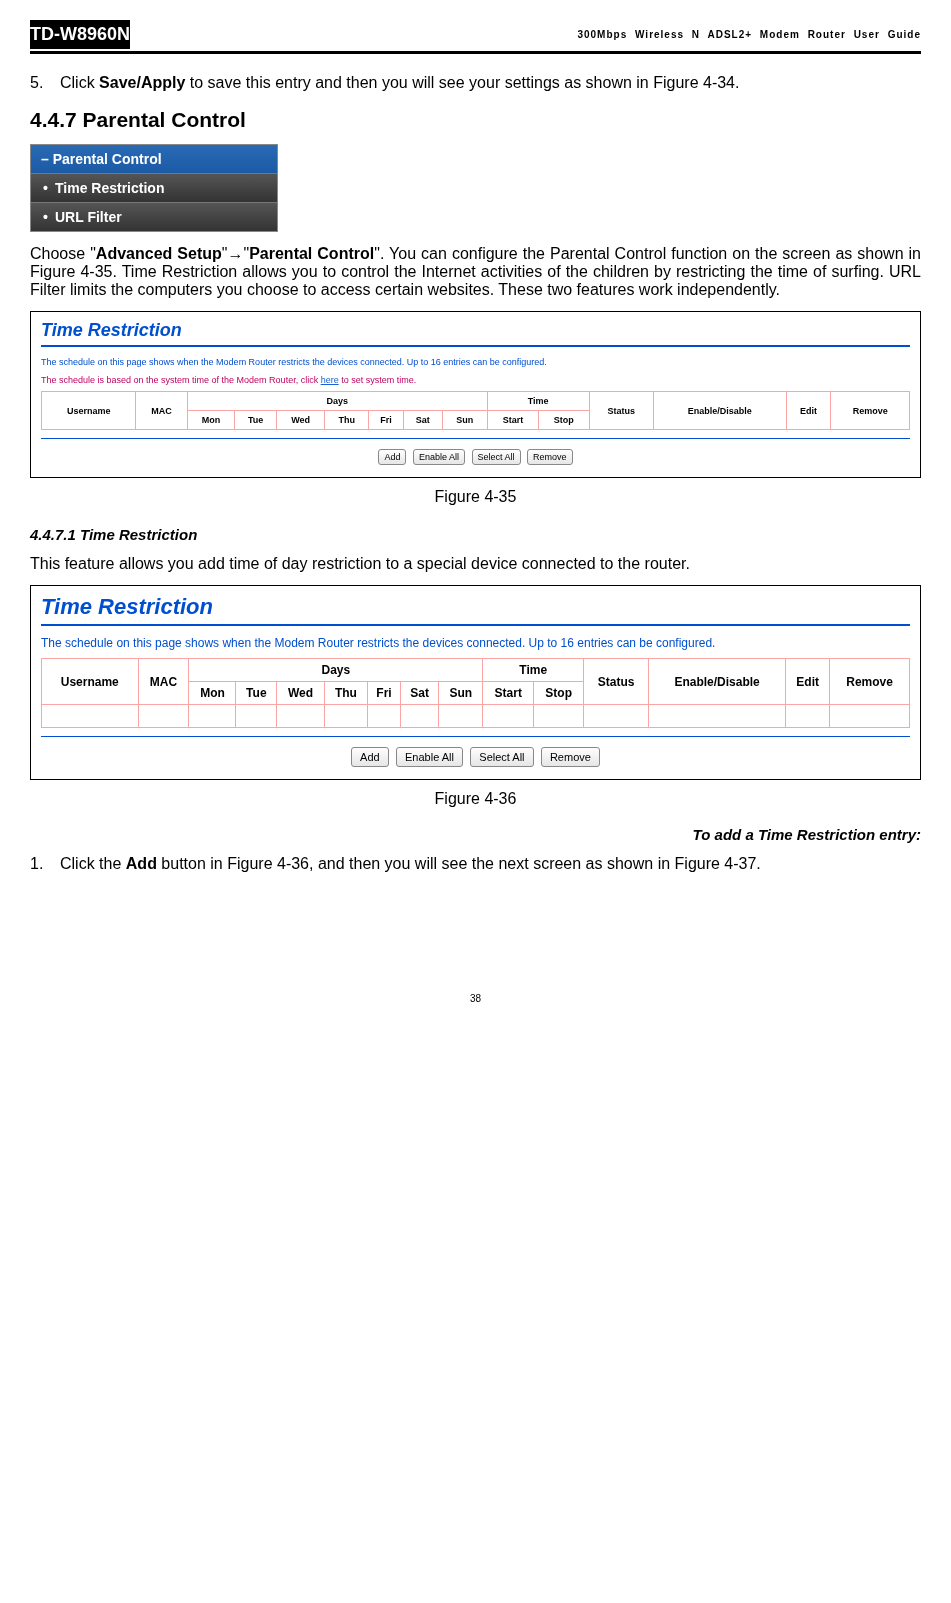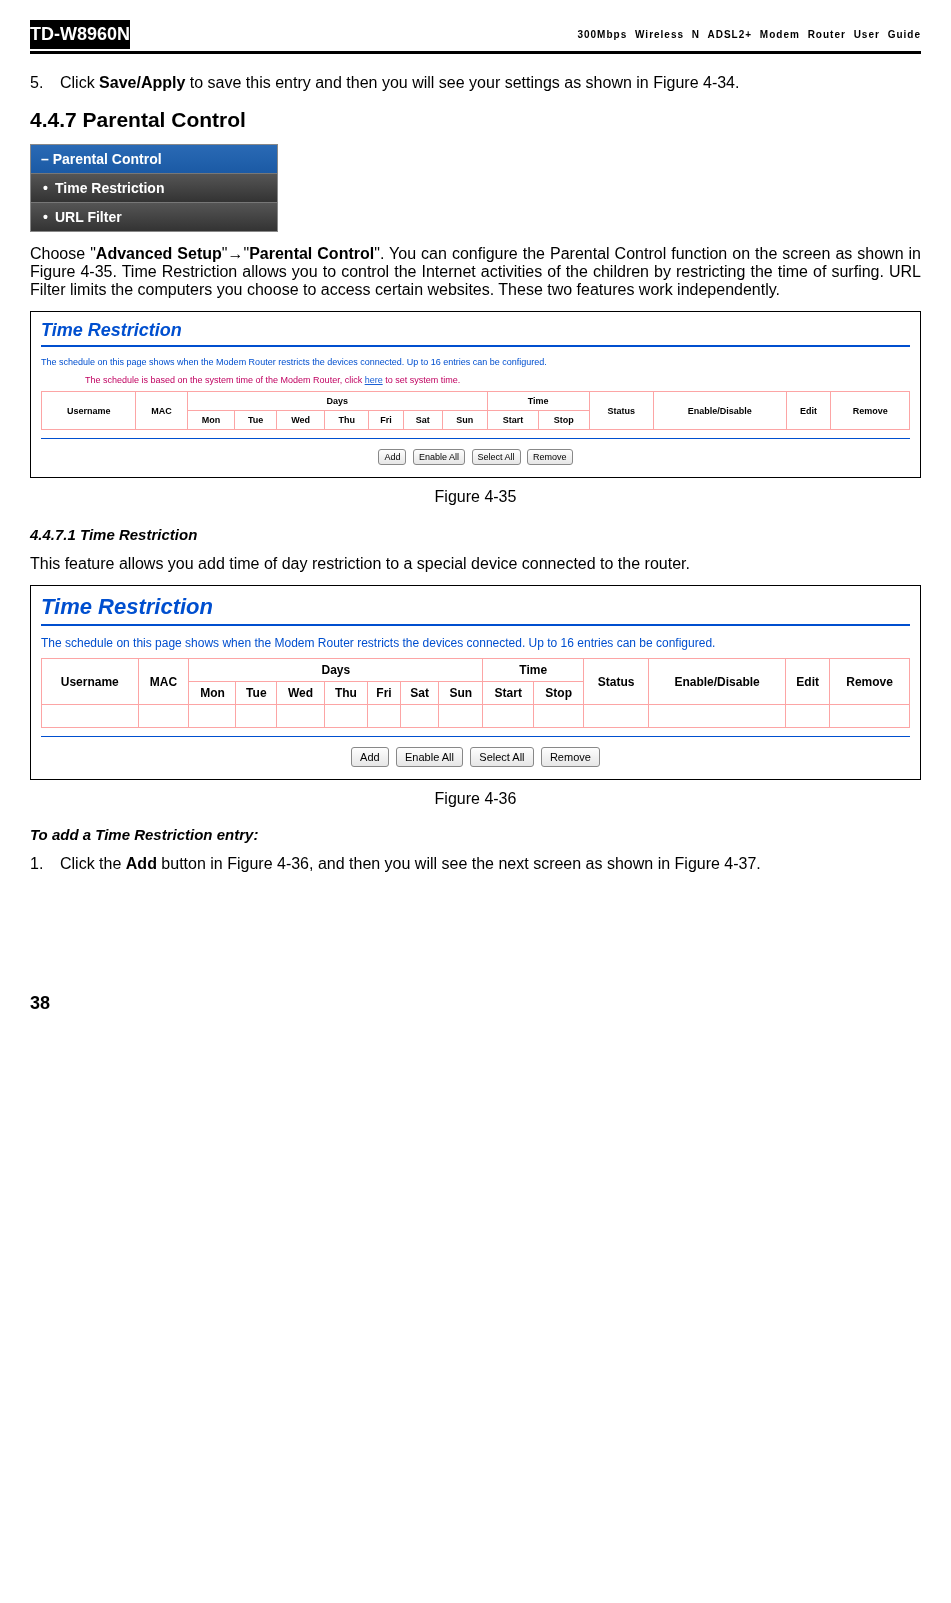--- a/index.html
+++ b/index.html
@@ -111,21 +111,20 @@
     margin: 8px 0 10px 0;
   }
   .shot-small { font-size: 9px; }
   .shot-big { font-size: 12px; }
   .note1 {
     color: #004fcf;
     margin-bottom: 8px;
   }
   .note2 {
     color: #c00060;
-    margin-left: 44px;
   }
   .here-link {
     color: #1a60d6;
     text-decoration: underline;
   }
   table.tr-table {
     width: 100%;
     border-collapse: collapse;
     margin-top: 6px;
     font-size: 11px;
@@ -151,24 +150,23 @@
     font-size: 11px;
     border-radius: 3px;
     font-family: Arial;
   }
   .shot-small .btn { font-size: 9px; padding: 2px 5px; }
   .caption {
     text-align: center;
     margin: 4px 0 18px 0;
   }
   .footer-pg {
-    text-align: left;
-    font-size: 18px;
+    text-align: center;
+    font-size: 10px;
     margin-top: 120px;
-    font-weight: bold;
   }
 </style>
 </head>
 <body>
 
 <div class="header">
   <span class="model">TD-W8960N</span>
   <span class="title">300Mbps Wireless N ADSL2+ Modem Router User Guide</span>
 </div>
 
@@ -288,21 +286,21 @@
   <div class="btnrow">
     <span class="btn">Add</span>
     <span class="btn">Enable All</span>
     <span class="btn">Select All</span>
     <span class="btn">Remove</span>
   </div>
 </div>
 
 <div class="caption">Figure 4-36</div>
 
-<div class="section-sub" style="margin-top:4px;">To add a Time Restriction entry:</div>
+<div class="section-sub" style="margin-top:4px;text-align:right;">To add a Time Restriction entry:</div>
 
 <div class="list-item">
   <span class="list-num">1.</span>
   <span class="list-text">
     <span>Click the </span><b>Add</b><span> button in Figure 4-36, and then you will see the next screen as shown in Figure 4-37.</span>
   </span>
 </div>
 
 <div class="footer-pg">38</div>
 

